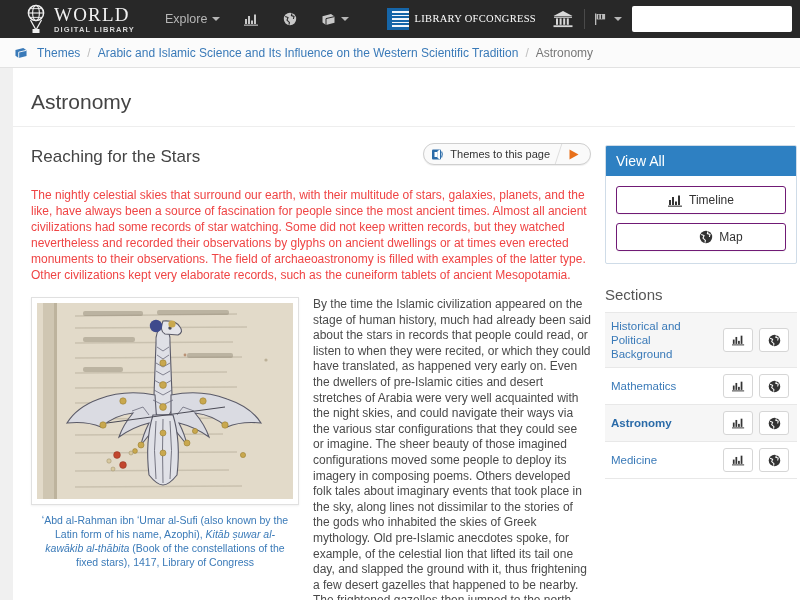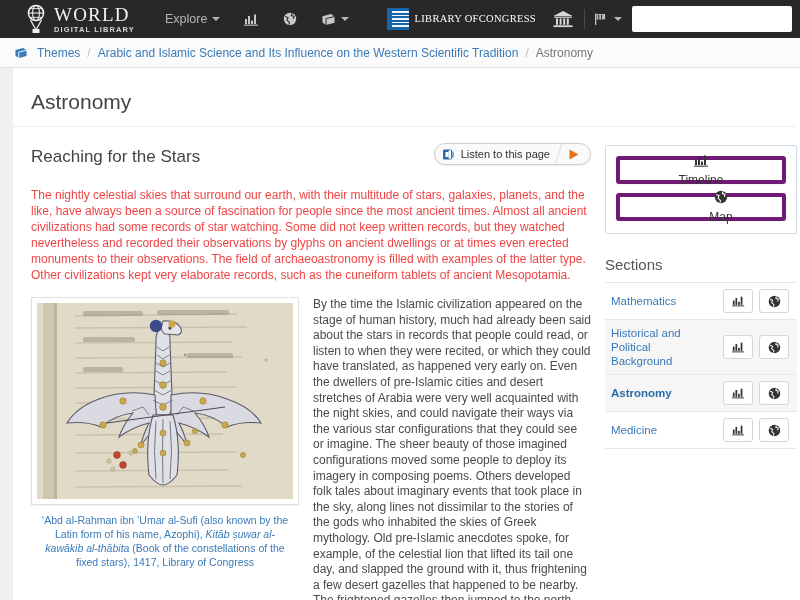--- a/index.html
+++ b/index.html
@@ -122,24 +122,23 @@
   
   .viewall {
     border:1px solid #cfdce8; background:#fff; border-radius:2px; overflow:hidden;
   }
   .viewall-head {
     background:#2e80c2; color:#fff; font-size:14px; padding:7px 10px; font-weight:400;
   }
   .viewall-body { padding:10px 10px 12px 10px; }
   .vbtn {
     display:flex; align-items:center; justify-content:center; gap:6px;
-    height:28px; border:4px solid #701a75; border-radius:3px; background:#fff;
+    height:28px; border:1px solid #701a75; border-radius:3px; background:#fff;
     font-size:12px; color:#333; cursor:pointer; margin-bottom:9px;
     box-shadow:0 1px 1px rgba(0,0,0,.04);
-    flex-direction:column;
   }
   .vbtn:last-child { margin-bottom:0;padding-left:40px; }
 
   .sections-title {
     font-size:15px; color:#555; font-weight:400; margin:22px 0 9px 0;
   }
   .sec-list { border-top:1px solid #e8e8e8; }
   .sec-row {
     display:flex; align-items:center; padding:6px 8px 6px 6px;
     border-bottom:1px solid #e8e8e8; min-height:34px;
@@ -301,21 +300,21 @@
 
           <div class="listen">
             <span class="spk">
               <svg class="ico" width="14" height="13" viewBox="0 0 14 13">
                 <rect x="1" y="1.5" width="9" height="10" rx="1" fill="#2a6ba8"></rect>
                 <polygon points="3.5,4 6.5,4 6.5,9 3.5,9" fill="#fff"></polygon>
                 <path d="M6.5 3 L9 1.6 L9 11.4 L6.5 10 Z" fill="#fff"></path>
                 <path d="M10.6 3.6 Q12.2 6.5 10.6 9.4" fill="none" stroke="#2a6ba8" stroke-width="1.1"></path>
               </svg>
             </span>
-            <span class="lbl">Listen to this page</span>
+            <span class="lbl">Themes to this page</span>
             <span class="sep"></span>
             <span class="play">
               <svg class="ico" width="12" height="13" viewBox="0 0 12 13">
                 <polygon points="1.5,1.5 10.5,6.5 1.5,11.5" fill="#e8701a"></polygon>
               </svg>
             </span>
           </div>
         </div>
 
         <p class="intro">The nightly celestial skies that surround our earth, with their multitude of stars, galaxies, planets, and the like, have always been a source of fascination for people since the most ancient times. Almost all ancient civilizations had some records of star watching. Some did not keep written records, but they watched nevertheless and recorded their observations by glyphs on ancient dwellings or at times even erected monuments to their observations. The field of archaeoastronomy is filled with examples of the latter type. Other civilizations kept very elaborate records, such as the cuneiform tablets of ancient Mesopotamia.</p>
@@ -424,20 +423,21 @@
           <div class="text-col">
             <span>By the time the Islamic civilization appeared on the stage of human history, much had already been said about the stars in records that people could read, or listen to when they were recited, or which they could have translated, as happened very early on. Even the dwellers of pre-Islamic cities and desert stretches of Arabia were very well acquainted with the night skies, and could navigate their ways via the various star configurations that they could see or imagine. The sheer beauty of those imagined configurations moved some people to deploy its imagery in composing poems. Others developed folk tales about imaginary events that took place in the sky, along lines not dissimilar to the stories of the gods who inhabited the skies of Greek mythology. Old pre-Islamic anecdotes spoke, for example, of the celestial lion that lifted its tail one day, and slapped the ground with it, thus frightening a few desert gazelles that happened to be nearby. The frightened gazelles then jumped to the north and left behind them a trace of three couplets of stars that are still called </span>
           </div>
 
         </div>
       </div>
 
       <div class="side-col">
 
         <div class="viewall">
+          <div class="viewall-head">View All</div>
           <div class="viewall-body">
 
             <div class="vbtn">
               <span>
                 <svg class="ico" width="15" height="13" viewBox="0 0 15 13">
                   <rect x="1" y="6" width="2" height="5" fill="#333"></rect>
                   <rect x="4" y="3" width="2" height="8" fill="#333"></rect>
                   <rect x="7" y="7.5" width="2" height="3.5" fill="#333"></rect>
                   <rect x="10" y="1.5" width="2" height="9.5" fill="#333"></rect>
                   <rect x="0" y="11.6" width="14" height="1.1" fill="#333"></rect>
@@ -457,22 +457,22 @@
               <span>Map</span>
             </div>
 
           </div>
         </div>
 
         <h3 class="sections-title">Sections</h3>
 
         <div class="sec-list">
 
-          <div class="sec-row">
-            <span class="sec-name">Mathematics</span>
+          <div class="sec-row alt">
+            <span class="sec-name">Historical and Political Background</span>
             <span class="sq-btn">
               <span>
                 <svg class="ico" width="13" height="12" viewBox="0 0 15 13">
                   <rect x="1" y="6" width="2" height="5" fill="#333"></rect>
                     <rect x="4" y="3" width="2" height="8" fill="#333"></rect>
                   <rect x="7" y="7.5" width="2" height="3.5" fill="#333"></rect>
                     <rect x="10" y="1.5" width="2" height="9.5" fill="#333"></rect>
                   <rect x="0" y="11.6" width="14" height="1.1" fill="#333"></rect>
                 </svg>
               </span>
@@ -481,22 +481,22 @@
               <span>
                 <svg class="ico" width="13" height="13" viewBox="0 0 14 14">
                   <circle cx="7" cy="7" r="6.2" fill="#333"></circle>
                   <path d="M2.2 4.6 L5 5.6 L4 8.2 L6.4 10.4 L6 12.6" fill="none" stroke="#fff" stroke-width="1.1"></path>
                   <path d="M9 1.4 L8.4 3.6 L11 4.4 L10.4 7" fill="none" stroke="#fff" stroke-width="1.1"></path>
                 </svg>
               </span>
             </span>
           </div>
 
-          <div class="sec-row alt">
-            <span class="sec-name">Historical and Political Background</span>
+          <div class="sec-row">
+            <span class="sec-name">Mathematics</span>
             <span class="sq-btn">
               <span>
                 <svg class="ico" width="13" height="12" viewBox="0 0 15 13">
                   <rect x="1" y="6" width="2" height="5" fill="#333"></rect>
                     <rect x="4" y="3" width="2" height="8" fill="#333"></rect>
                   <rect x="7" y="7.5" width="2" height="3.5" fill="#333"></rect>
                     <rect x="10" y="1.5" width="2" height="9.5" fill="#333"></rect>
                   <rect x="0" y="11.6" width="14" height="1.1" fill="#333"></rect>
                 </svg>
               </span>

